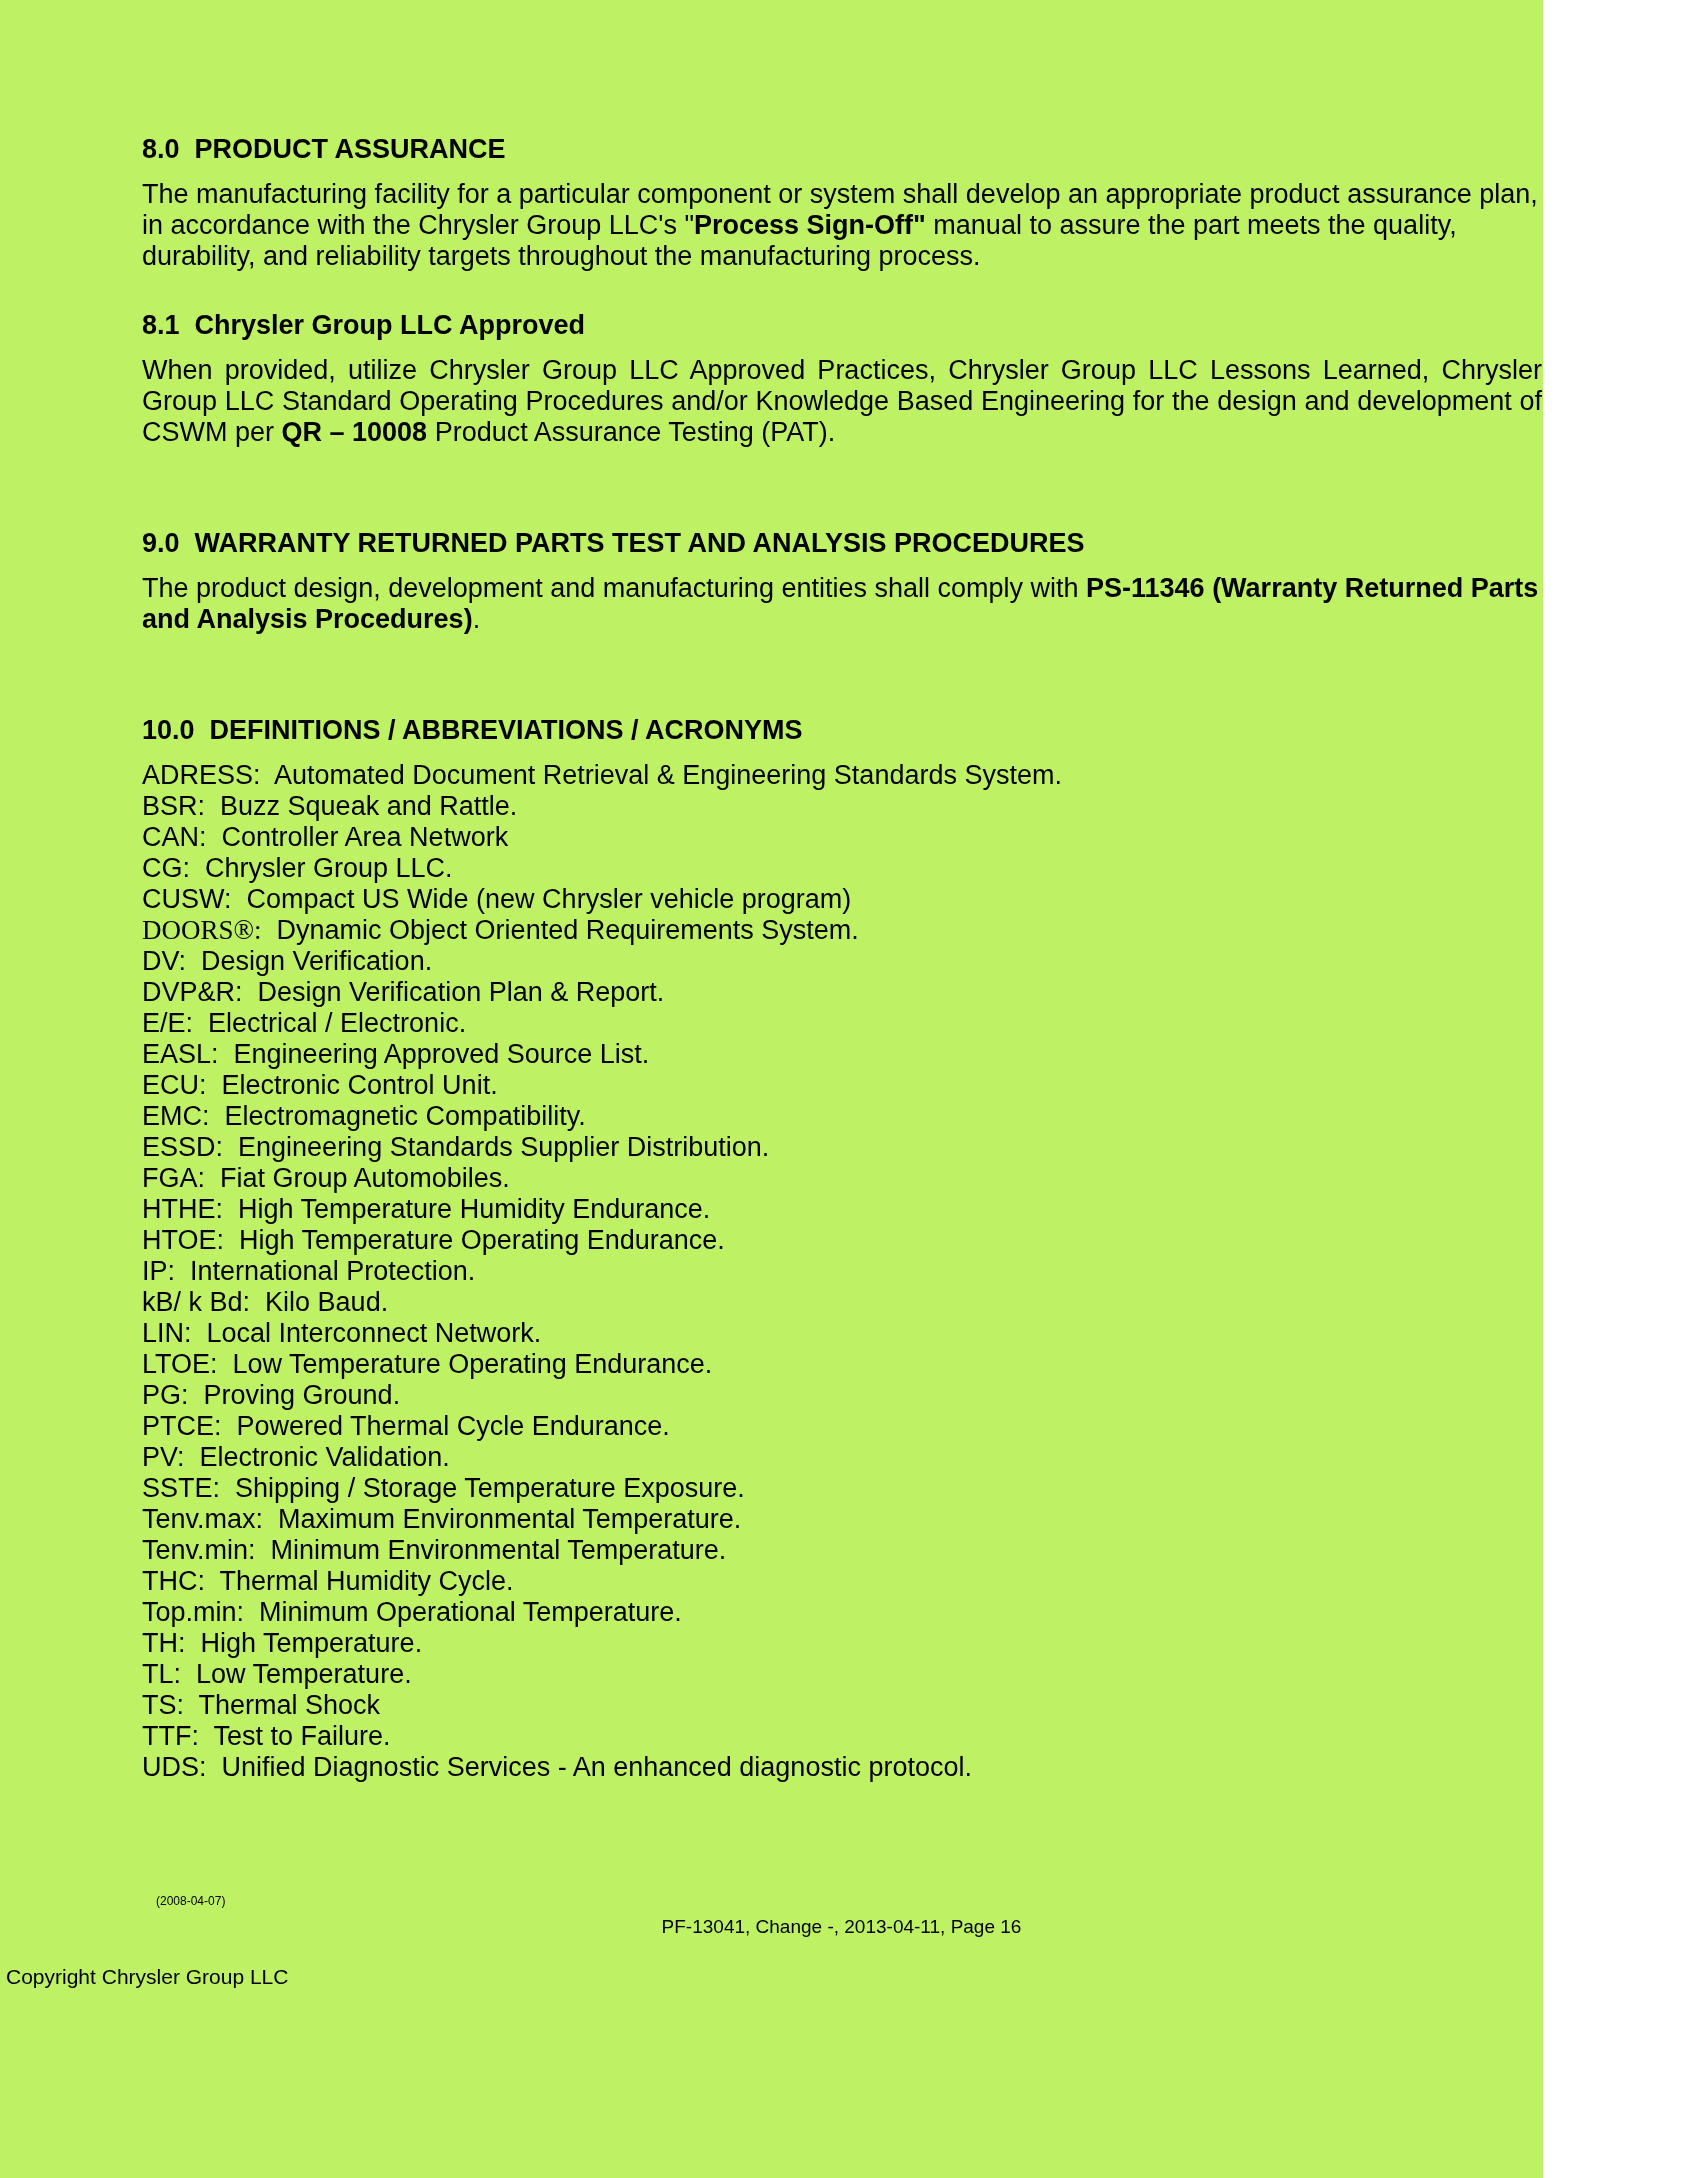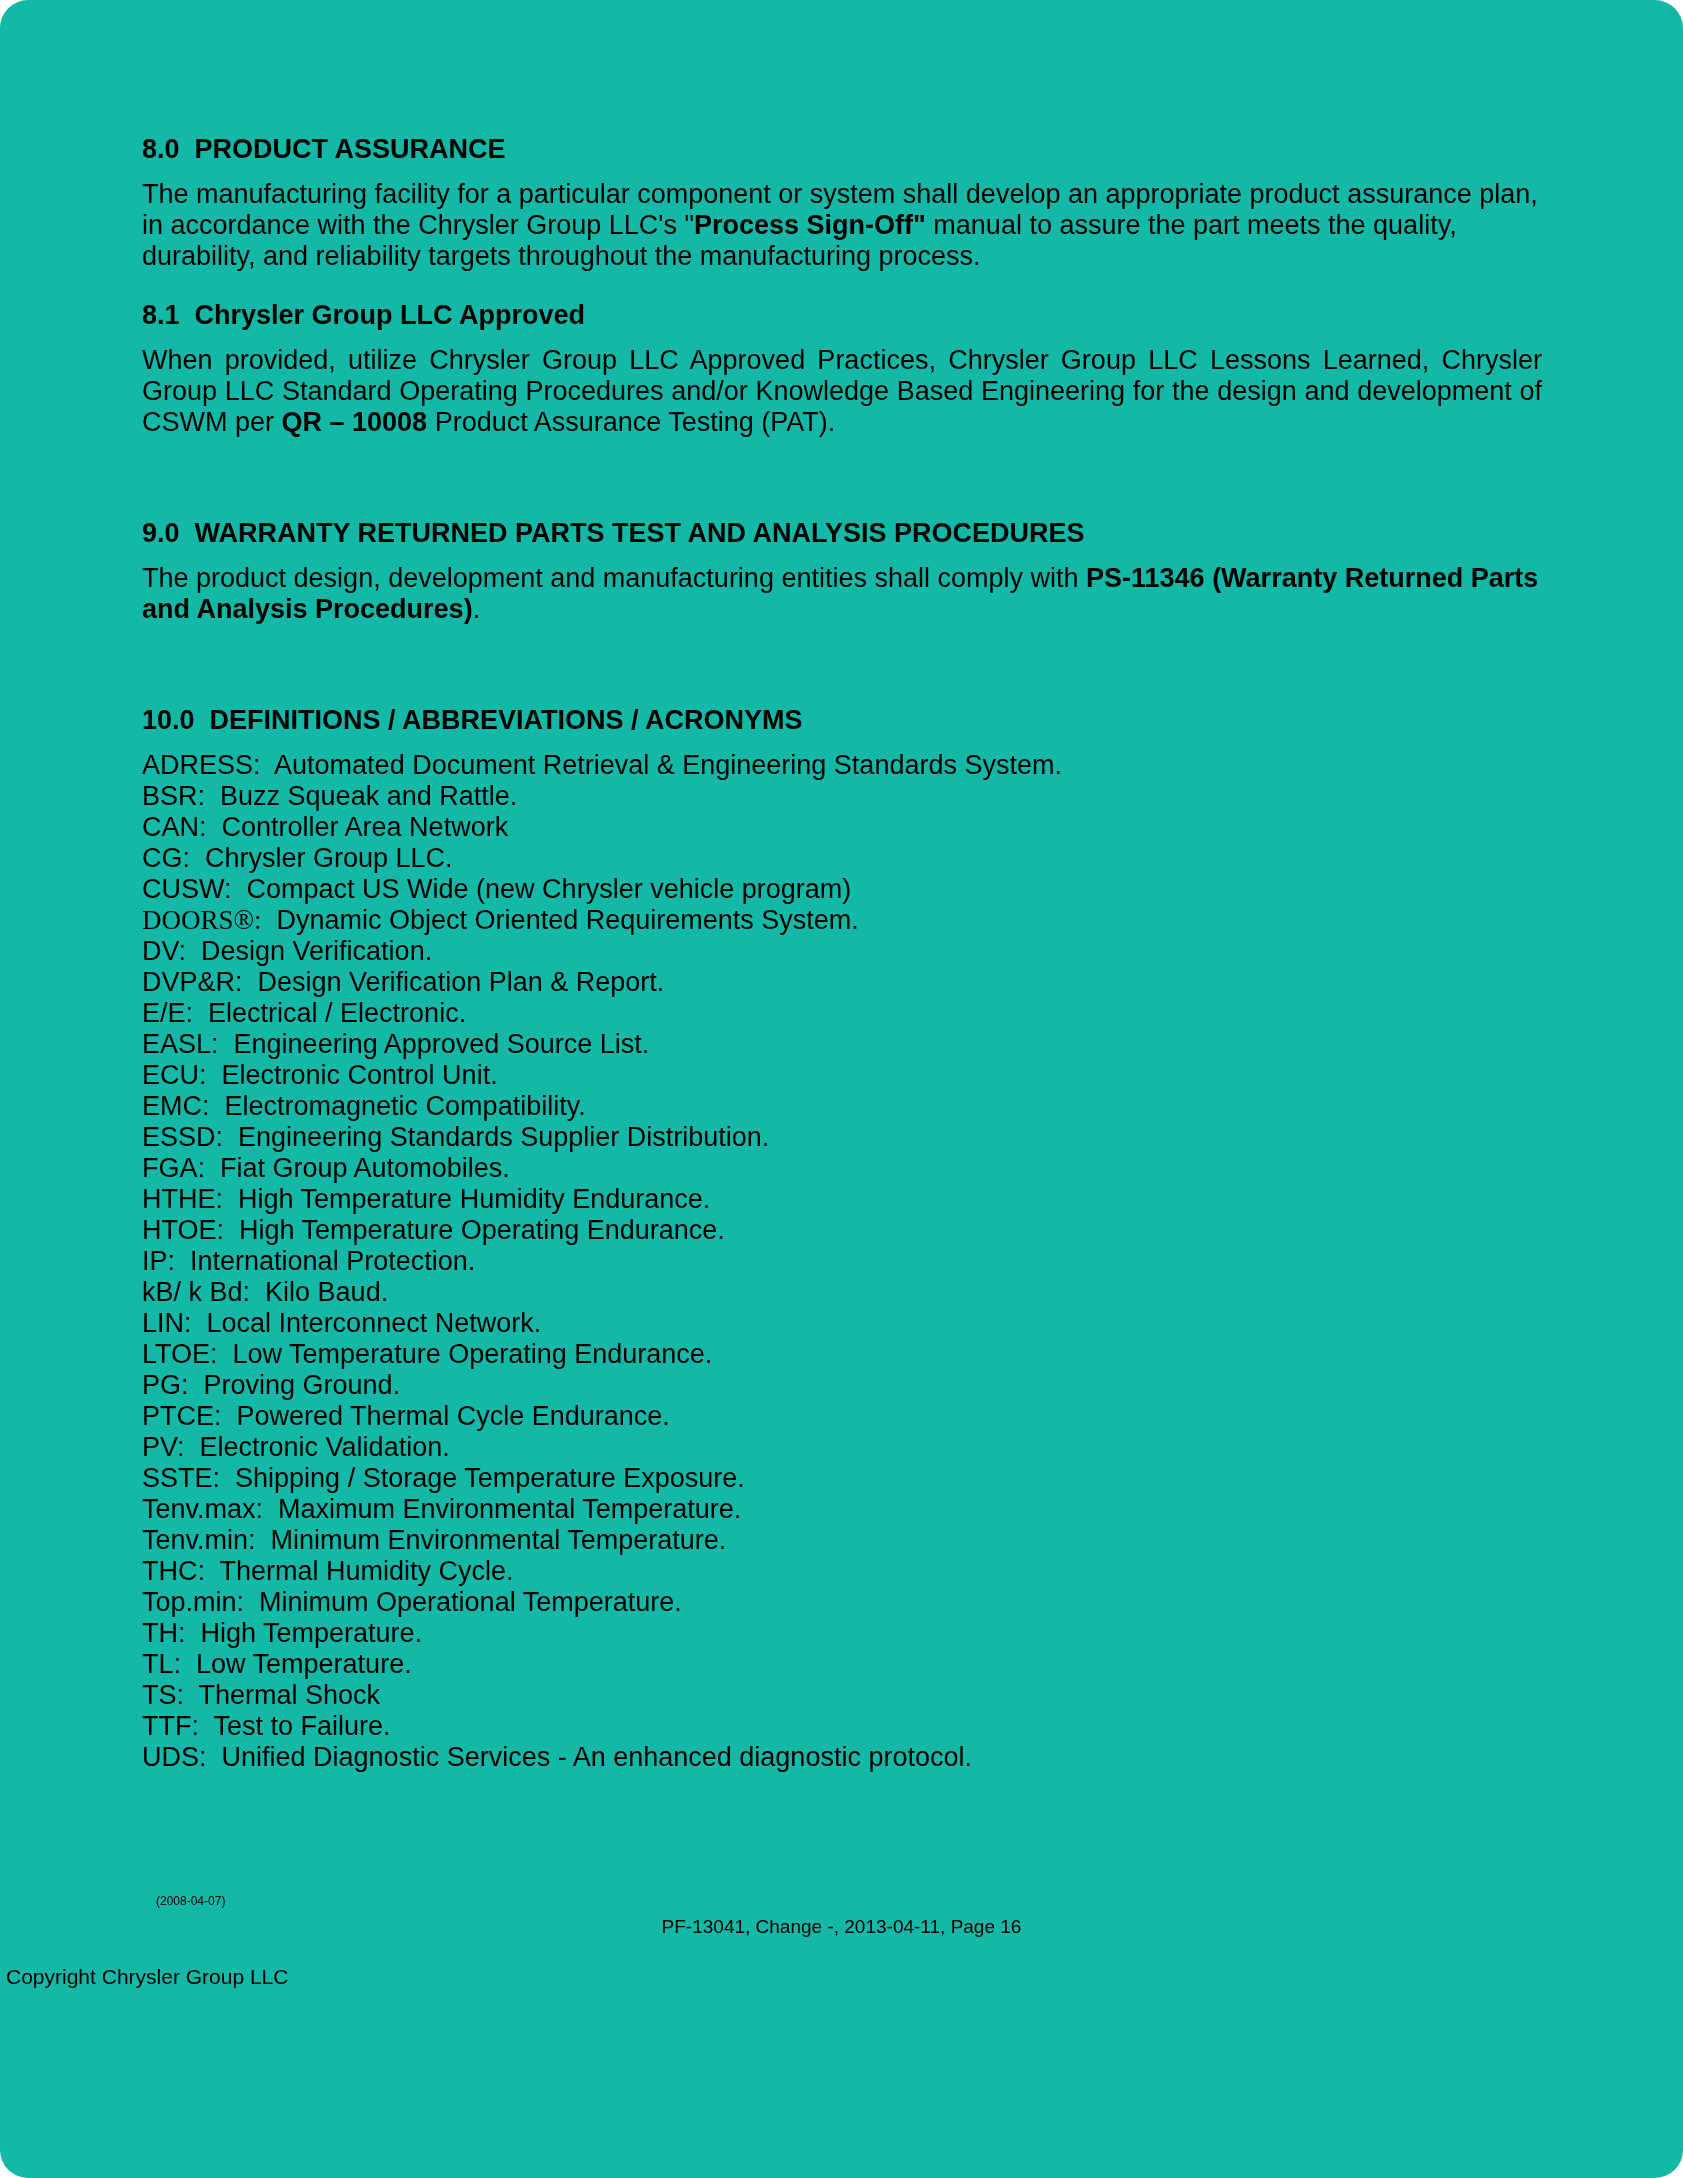--- a/index.html
+++ b/index.html
@@ -7,38 +7,37 @@
   body {
     width: 1683px;
     height: 2178px;
     position: relative;
     font-family: "Liberation Sans", "DejaVu Sans", sans-serif;
     color: #000000;
   }
   .page {
     position: absolute;
     left: 0; top: 0;
-    width: 1683px;
+    width: 1543px;
     height: 2178px;
-    background: #14b8a6;
+    background: #bef264;
     overflow: hidden;
-    border-radius: 28px;
   }
   .content {
     position: absolute;
     left: 142px;
     top: 134px;
     width: 1400px;
     font-size: 27px;
     line-height: 31px;
   }
   .heading {
     font-weight: bold;
     white-space: pre-wrap;
-    margin-top: 28px;
+    margin-top: 38px;
     margin-bottom: 14px;
   }
   .heading.large-gap { margin-top: 80px; }
   .heading:first-child { margin-top: 0; }
   .para { margin: 0 0 0 0; white-space: pre-wrap; }
   .para.justify { text-align: justify; }
   .bold { font-weight: bold; }
   .def-list { margin-top: 14px; }
   .def-item { line-height: 31px; }
   .def-term.serif {

